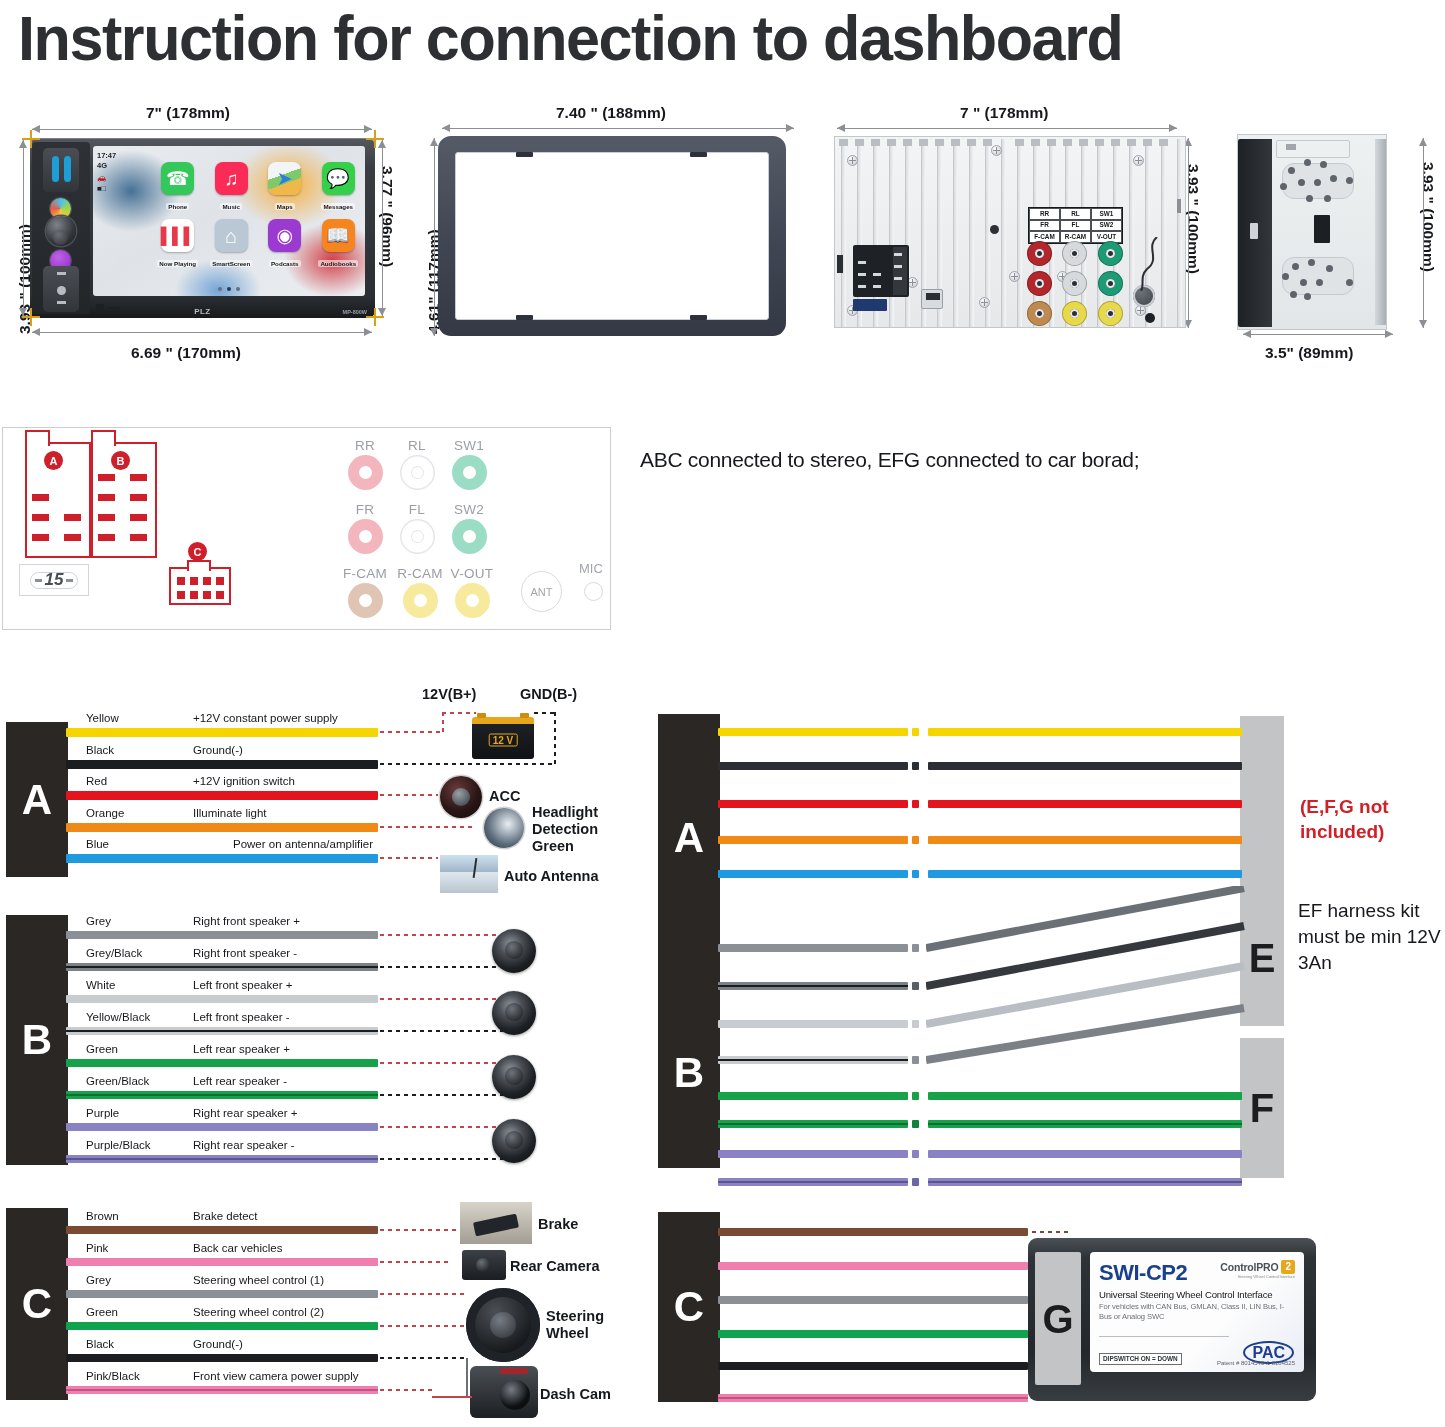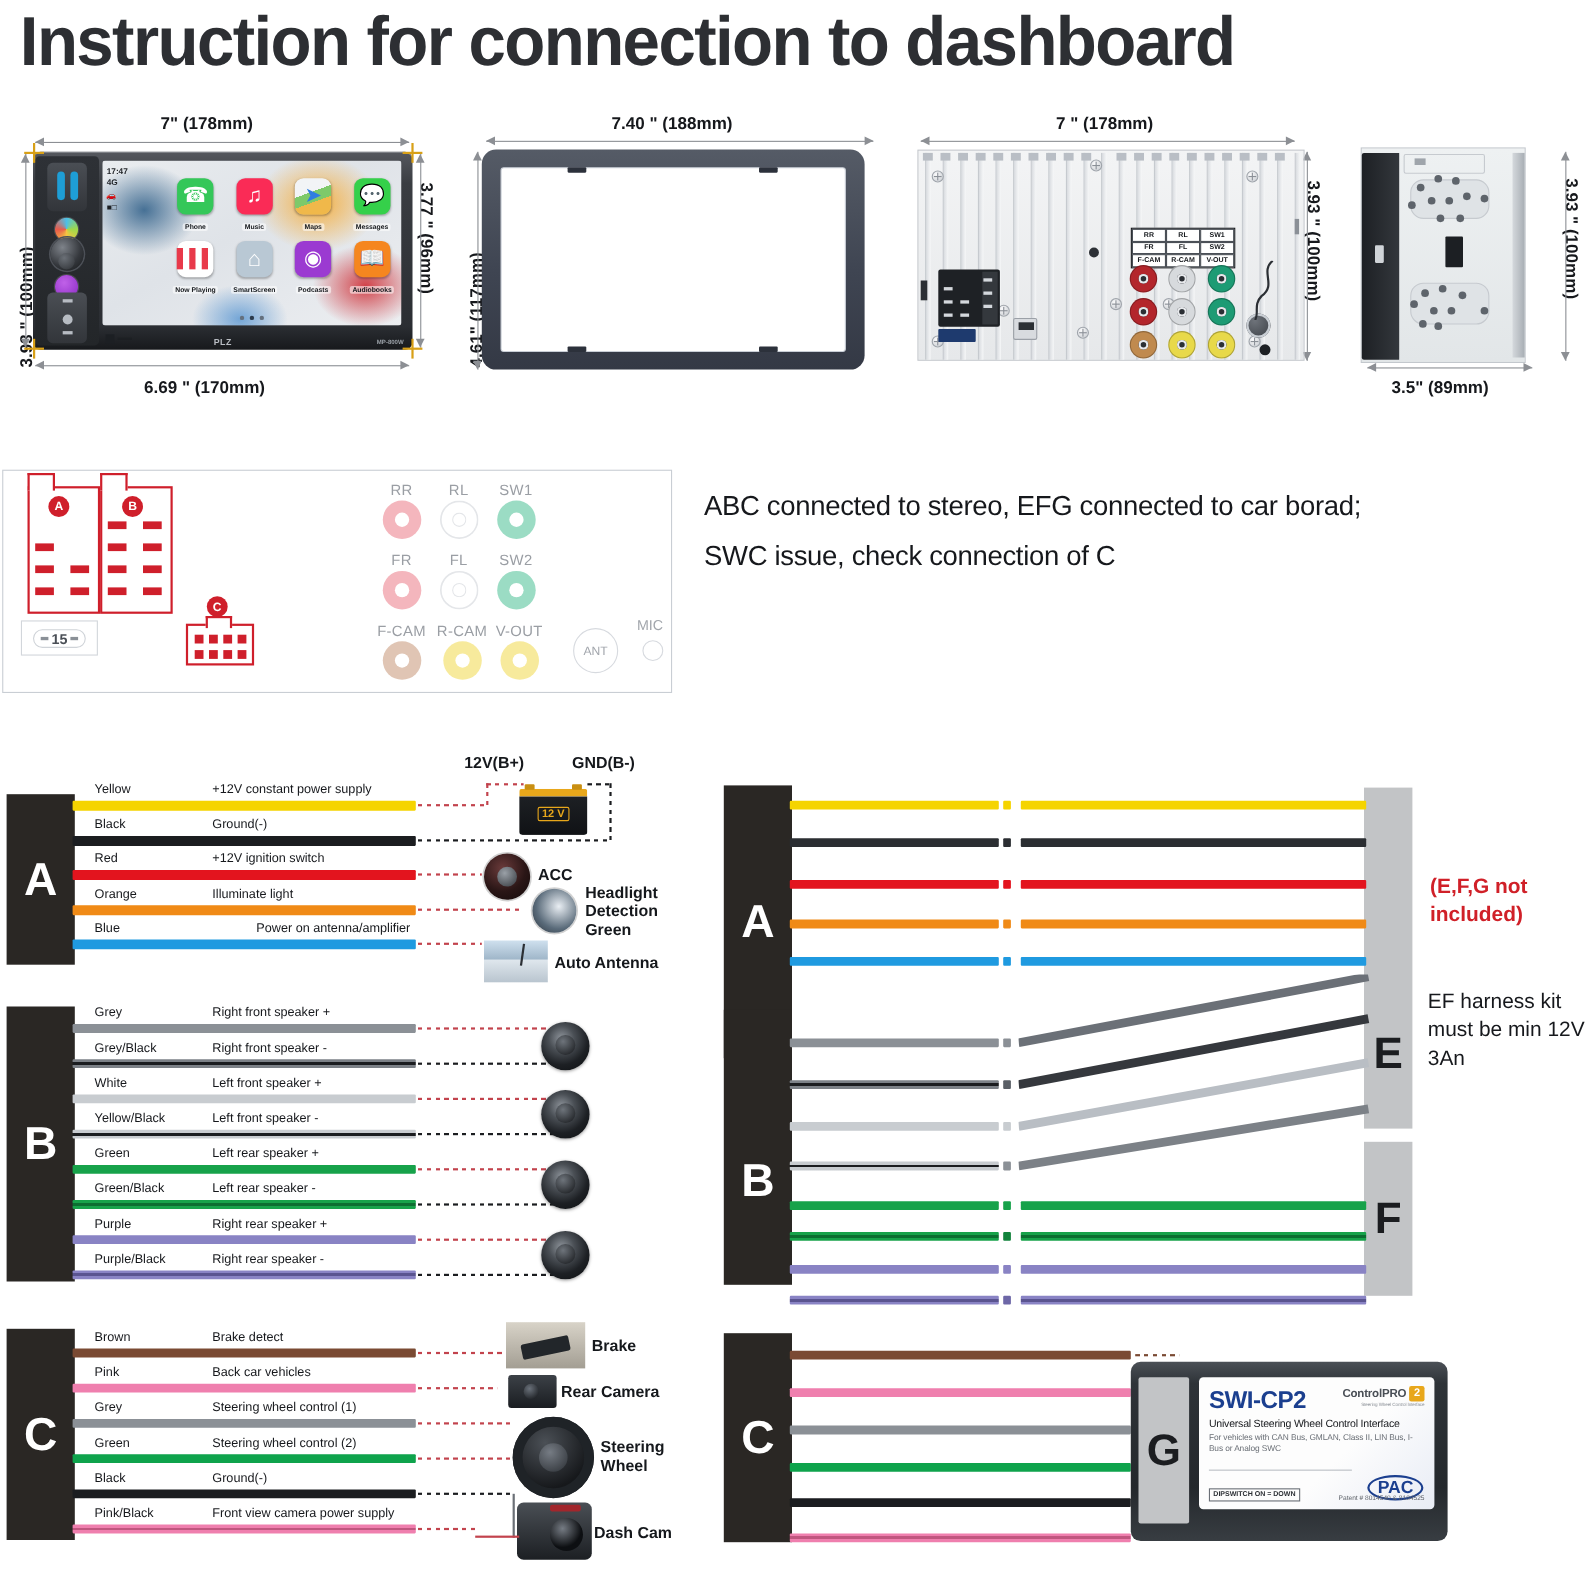--- a/index.html
+++ b/index.html
@@ -258,21 +258,21 @@
     display: flex; align-items: center; justify-content: center;
   }
   .pin { position: absolute; background: #cf1f2b; }
   .fuse-box {
     position: absolute; border: 1.3px solid #d2d6db; background: #fff;
     display: flex; align-items: center; justify-content: center;
   }
   .fuse-cap {
     width: 48px; height: 17px; border: 1.2px solid #cfd3d8; border-radius: 9px;
     display: flex; align-items: center; justify-content: center; gap: 3px;
-    font-size: 13px; font-weight: bold; color: #4a4f56;
+    font-size: 17px; font-weight: bold; color: #4a4f56; font-style: italic;
   }
   .fuse-cap i { width: 7px; height: 3px; background: #8a9097; display: block; }
   .panel-jacks { position: absolute; left: 336px; top: 10px; }
   .pj-col { position: absolute; text-align: center; width: 52px; }
   .pj-label { font-size: 13.5px; color: #9a9ea4; font-weight: normal; letter-spacing: .3px; }
   .pj-ring {
     width: 35px; height: 35px; border-radius: 50%; margin: 2px auto 0;
     display: flex; align-items: center; justify-content: center;
   }
   .pj-ring i { width: 13px; height: 13px; border-radius: 50%; background: #fff; display: block; }
@@ -284,21 +284,21 @@
   .mic-circle {
     position: absolute; width: 19px; height: 19px; border-radius: 50%;
     border: 1.3px solid #d7dadf;
   }
 
   
   .instructions {
     position: absolute; left: 640px; top: 437px; width: 800px;
   }
   .instructions p {
-    font-size: 25px; color: #16181c; line-height: 46px;
+    font-size: 21px; color: #16181c; line-height: 46px;
     white-space: nowrap; letter-spacing: -.3px;
   }
 
   
   .harness-block {
     position: absolute; background: #2a2724;
   }
   .harness-letter {
     position: absolute; color: #fff; font-size: 42px; font-weight: bold;
     left: 50%; top: 50%; transform: translate(-50%,-50%);
@@ -811,21 +811,20 @@
     </div>
   </div>
 
   <div class="ant-circle" style="left:518px;top:143px;">ANT</div>
   <div class="mic-circle" style="left:581px;top:154px;"></div>
   <div style="position:absolute;left:576px;top:133px;font-size:13px;color:#a2a6ac;">MIC</div>
 </div>
 
 <div class="instructions">
   <p>ABC connected to stereo, EFG connected to car borad;</p>
-  <p>SWC issue, check connection of C</p>
 </div>
 
 <div style="position:absolute;left:0;top:700px;width:620px;height:200px;">
   <div class="harness-block" style="left:6px;top:22px;width:62px;height:155px;">
     <div class="harness-letter">A</div>
   </div>
 
   <div class="wire-name" style="left:86px;top:12px;">Yellow</div>
   <div class="wire-func" style="left:193px;top:12px;">+12V constant power supply</div>
   <div class="wire" style="left:66px;top:28px;width:312px;height:9px;background:#f5d400;"></div>

